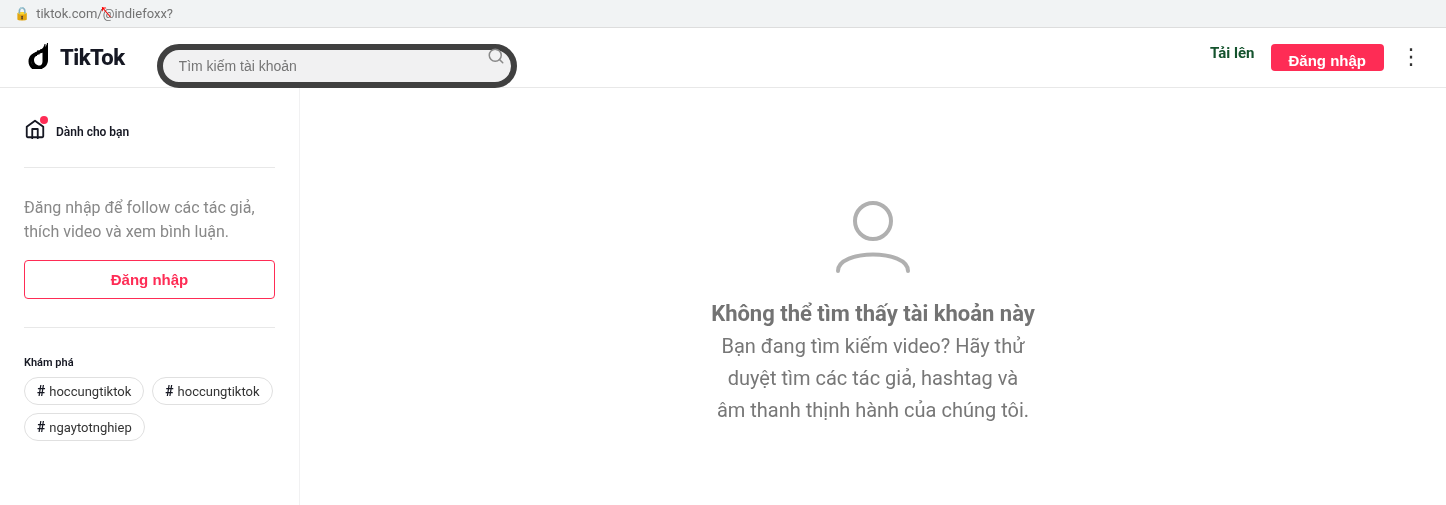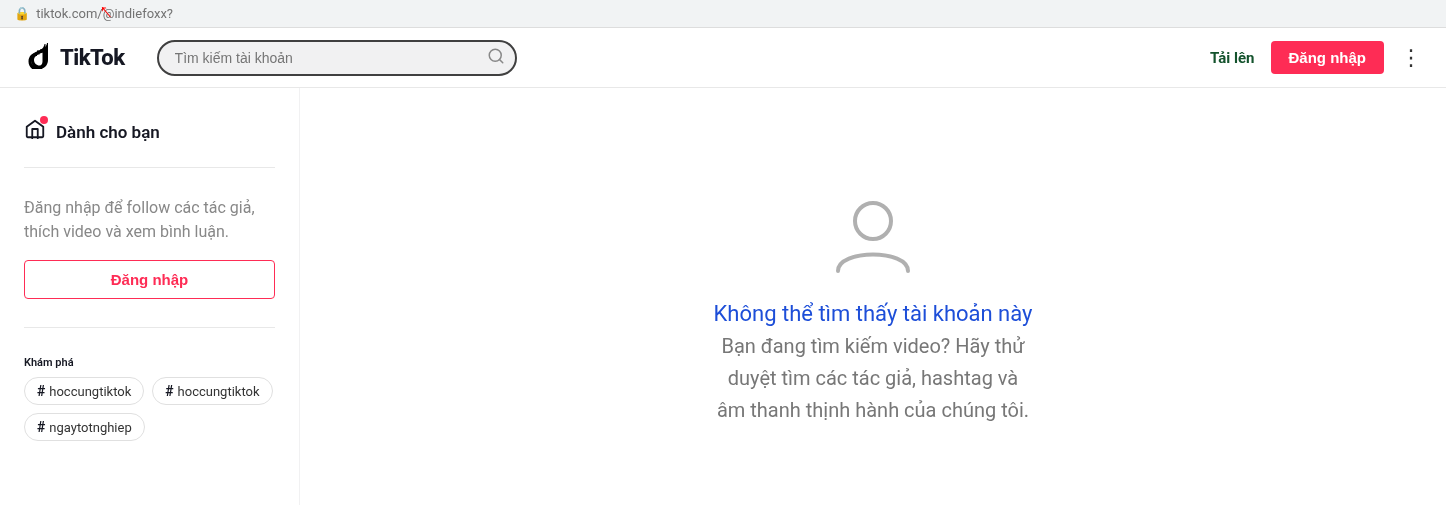--- a/index.html
+++ b/index.html
@@ -23,22 +23,21 @@
       left: 100px;
       top: -2px;
       color: red;
       font-size: 22px;
       transform: rotate(-40deg);
     }
 
     
     .header {
       display: flex;
-      align-items: center;
-      padding: 0 24px;
+      padding: 16px 24px;
       height: 60px;
       border-bottom: 1px solid #e8e8e8;
       gap: 16px;
     }
     .logo-area {
       display: flex;
       align-items: center;
       gap: 8px;
       font-size: 22px;
       font-weight: 700;
@@ -47,21 +46,21 @@
     }
     .logo-icon { font-size: 26px; }
     .search-container {
       flex: 1;
       max-width: 360px;
       position: relative;
     }
     .search-input {
       width: 100%;
       padding: 8px 40px 8px 16px;
-      border: 2px solid #404040;
+      border: 6px solid #404040;
       border-radius: 92px;
       background: #f1f1f2;
       font-size: 14px;
       outline: none;
       color: #4c1d95;
     }
     .search-icon-btn {
       position: absolute;
       right: 12px;
       top: 50%;
@@ -110,21 +109,21 @@
       padding: 20px 0;
       border-right: 1px solid #f1f1f2;
       flex-shrink: 0;
     }
     .sidebar-item {
       display: flex;
       align-items: center;
       gap: 10px;
       padding: 10px 24px;
       cursor: pointer;
-      font-size: 17px;
+      font-size: 12px;
       font-weight: 600;
       color: #161823;
       position: relative;
     }
     .sidebar-icon { font-size: 20px; position: relative; }
     .home-dot {
       width: 8px;
       height: 8px;
       background: #fe2c55;
       border-radius: 50%;
@@ -200,22 +199,22 @@
       align-items: center;
       text-align: center;
     }
     .person-icon-svg {
       width: 90px;
       height: 90px;
       margin-bottom: 20px;
     }
     .not-found-title {
       font-size: 22px;
-      font-weight: 400;
-      color: #1d4ed8;
+      font-weight: 700;
+      color: #737373;
       margin-bottom: 4px;
     }
     .not-found-desc {
       font-size: 20px;
       color: #777;
       line-height: 1.6;
       max-width: 320px;
     }
   </style>
 </head>

